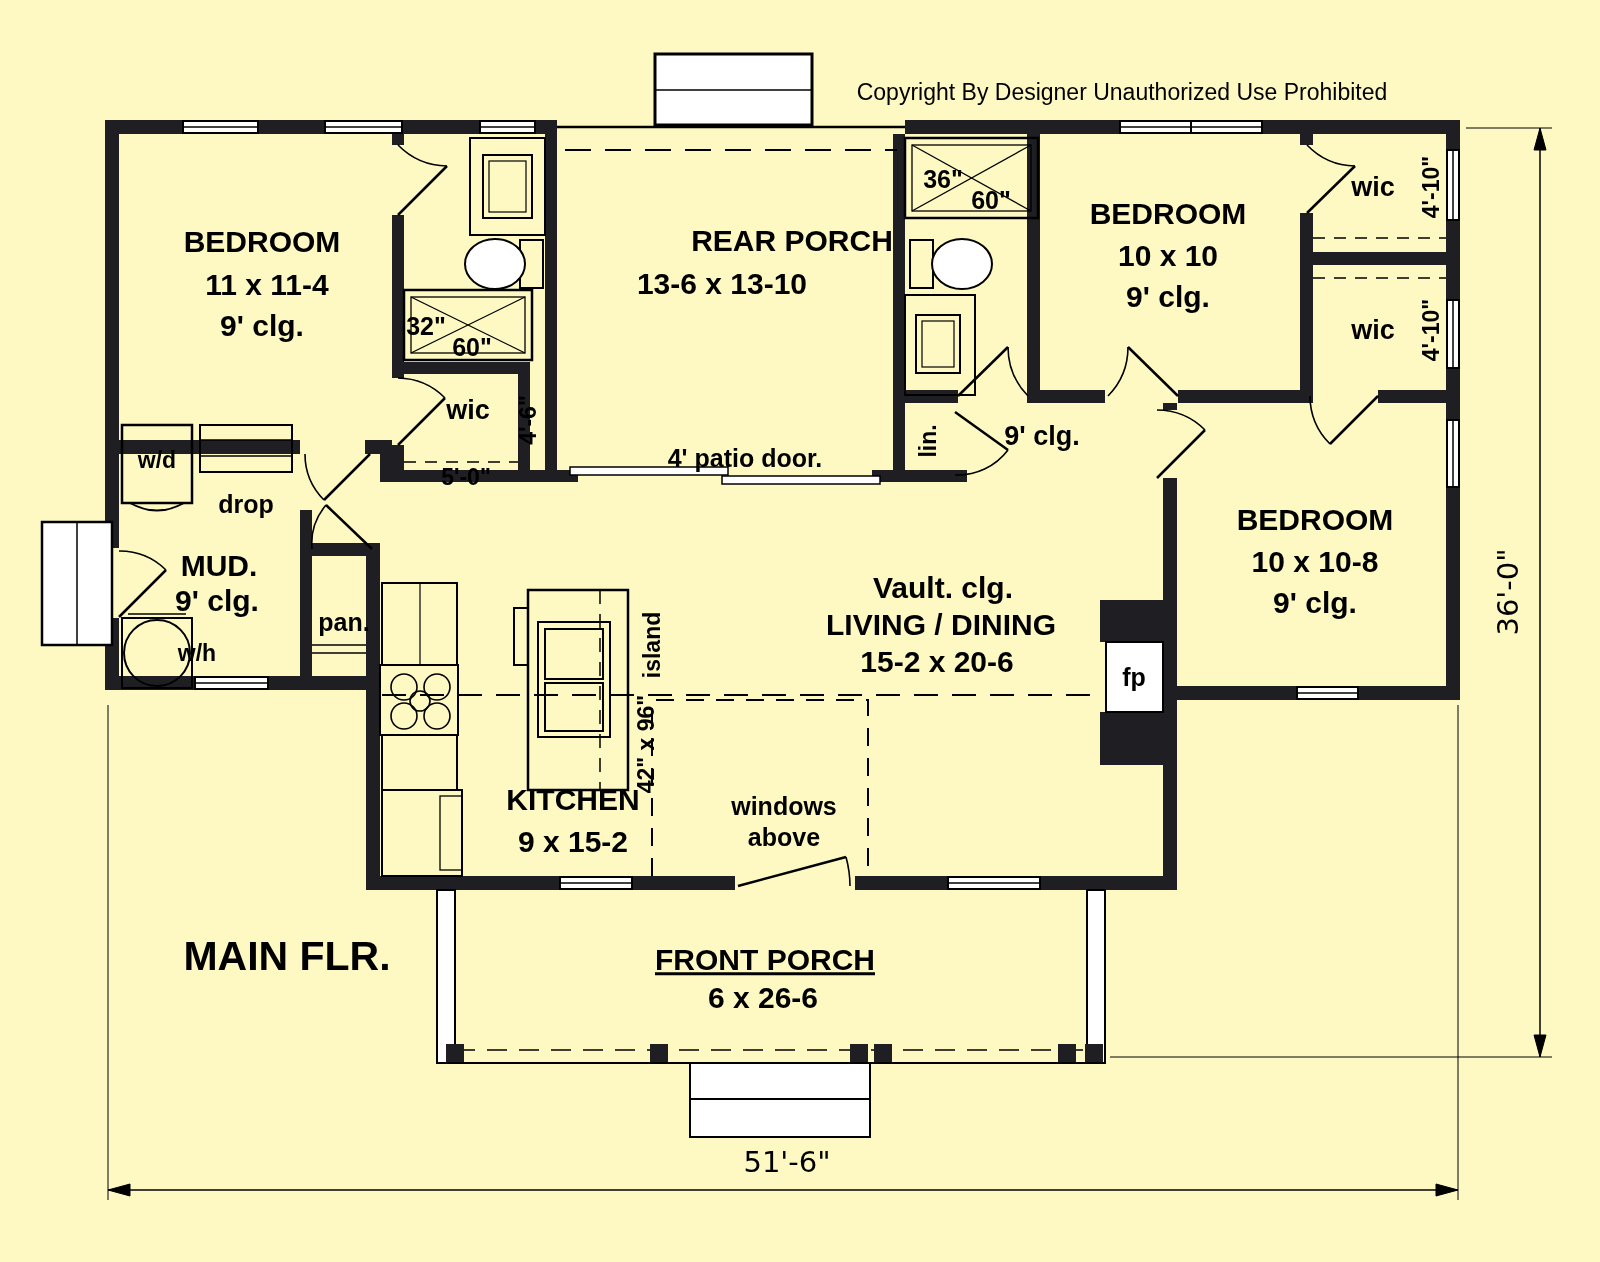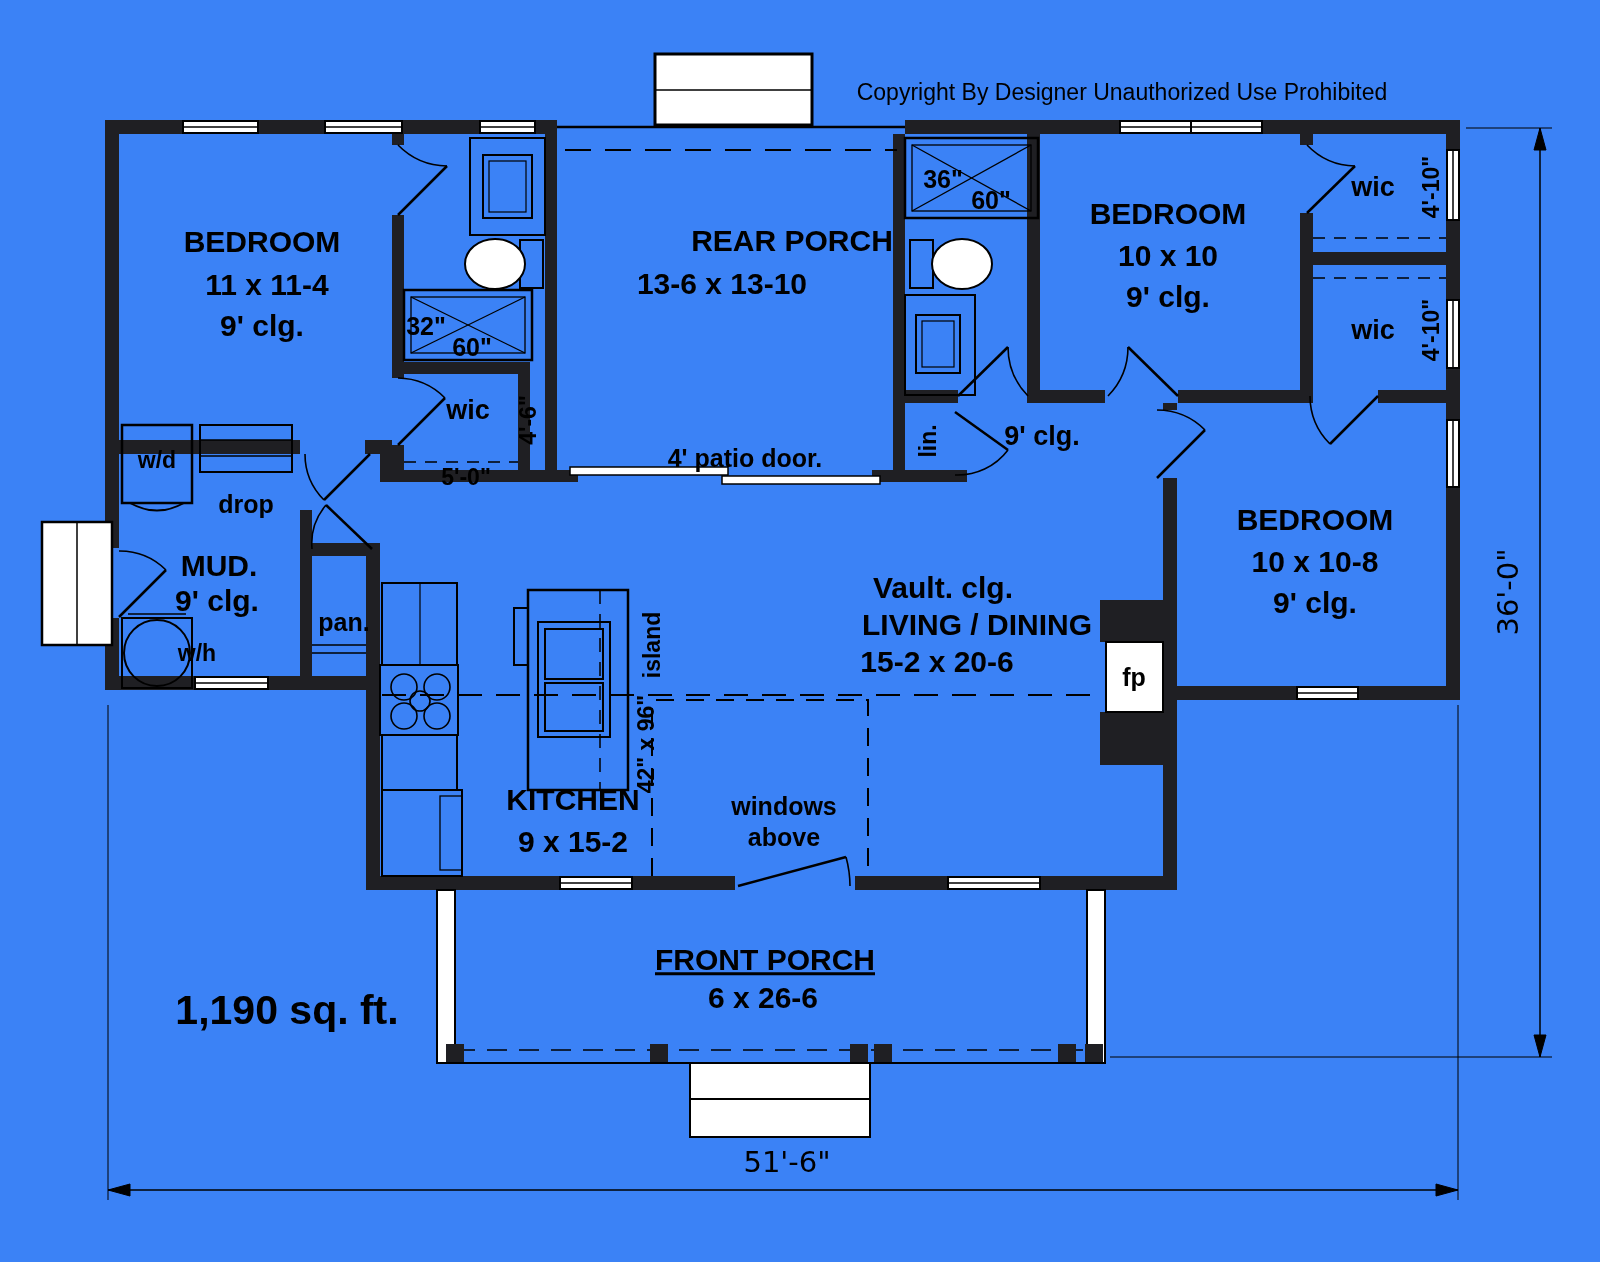--- a/index.html
+++ b/index.html
@@ -1,16 +1,16 @@
 <!DOCTYPE html>
 <html><head>
 <meta charset="utf-8">
 <style>
   html,body{margin:0;padding:0;background:#fff;}
-  #plan{position:relative;width:1600px;height:1262px;background:#3b82f6;overflow:hidden;}
+  #plan{position:relative;width:1600px;height:1262px;background:#fef9c3;overflow:hidden;}
   svg{position:absolute;left:0;top:0;}
   .lbl{position:absolute;transform:translate(-50%,-50%);font-family:"Liberation Sans",sans-serif;
        font-weight:700;color:#000;white-space:nowrap;text-align:center;line-height:1.05;}
   .lbl.v{transform:translate(-50%,-50%) rotate(-90deg);}
   .s40{font-size:41px;}
   .s30{font-size:30px;}
   .s27{font-size:27px;}
   .s26{font-size:25px;}
   .s24{font-size:23px;}
   .dim{font-family:"DejaVu Sans",sans-serif;font-weight:400;font-size:29px;}
@@ -289,35 +289,35 @@
 
 <div class="lbl s30" style="left:1168px;top:214px;">BEDROOM</div>
 <div class="lbl s30" style="left:1168px;top:256px;">10 x 10</div>
 <div class="lbl s30" style="left:1168px;top:297px;">9' clg.</div>
 
 <div class="lbl s30" style="left:1315px;top:520px;">BEDROOM</div>
 <div class="lbl s30" style="left:1315px;top:562px;">10 x 10-8</div>
 <div class="lbl s30" style="left:1315px;top:603px;">9' clg.</div>
 
 <div class="lbl s30" style="left:943px;top:588px;">Vault. clg.</div>
-<div class="lbl s30" style="left:941px;top:625px;margin-left:36px;">LIVING / DINING</div>
+<div class="lbl s30" style="left:941px;top:625px;">LIVING / DINING</div>
 <div class="lbl s30" style="left:937px;top:662px;">15-2 x 20-6</div>
 
 <div class="lbl s30" style="left:573px;top:800px;">KITCHEN</div>
 <div class="lbl s30" style="left:573px;top:842px;">9 x 15-2</div>
 
 <div class="lbl s30" style="left:219px;top:566px;">MUD.</div>
 <div class="lbl s30" style="left:217px;top:601px;">9' clg.</div>
 
 <div class="lbl s27" style="left:1042px;top:436px;">9' clg.</div>
 
 <div class="lbl s30" style="left:765px;top:960px;text-decoration:underline;">FRONT PORCH</div>
 <div class="lbl s30" style="left:763px;top:998px;">6 x 26-6</div>
 
-<div class="lbl s40" style="left:287px;top:1011px;">1,190 sq. ft.</div>
+<div class="lbl s40" style="left:287px;top:957px;">MAIN FLR.</div>
 
 <div class="lbl s27" style="left:468px;top:410px;">wic</div>
 <div class="lbl s27" style="left:1373px;top:187px;">wic</div>
 <div class="lbl s27" style="left:1373px;top:330px;">wic</div>
 <div class="lbl s24 v" style="left:928px;top:441px;">lin.</div>
 <div class="lbl s26" style="left:344px;top:622px;">pan.</div>
 <div class="lbl s26" style="left:246px;top:504px;">drop</div>
 
 <div class="lbl s24" style="left:157px;top:460px;">w/d</div>
 <div class="lbl s24" style="left:157px;top:653px;margin-left:40px;">w/h</div>

